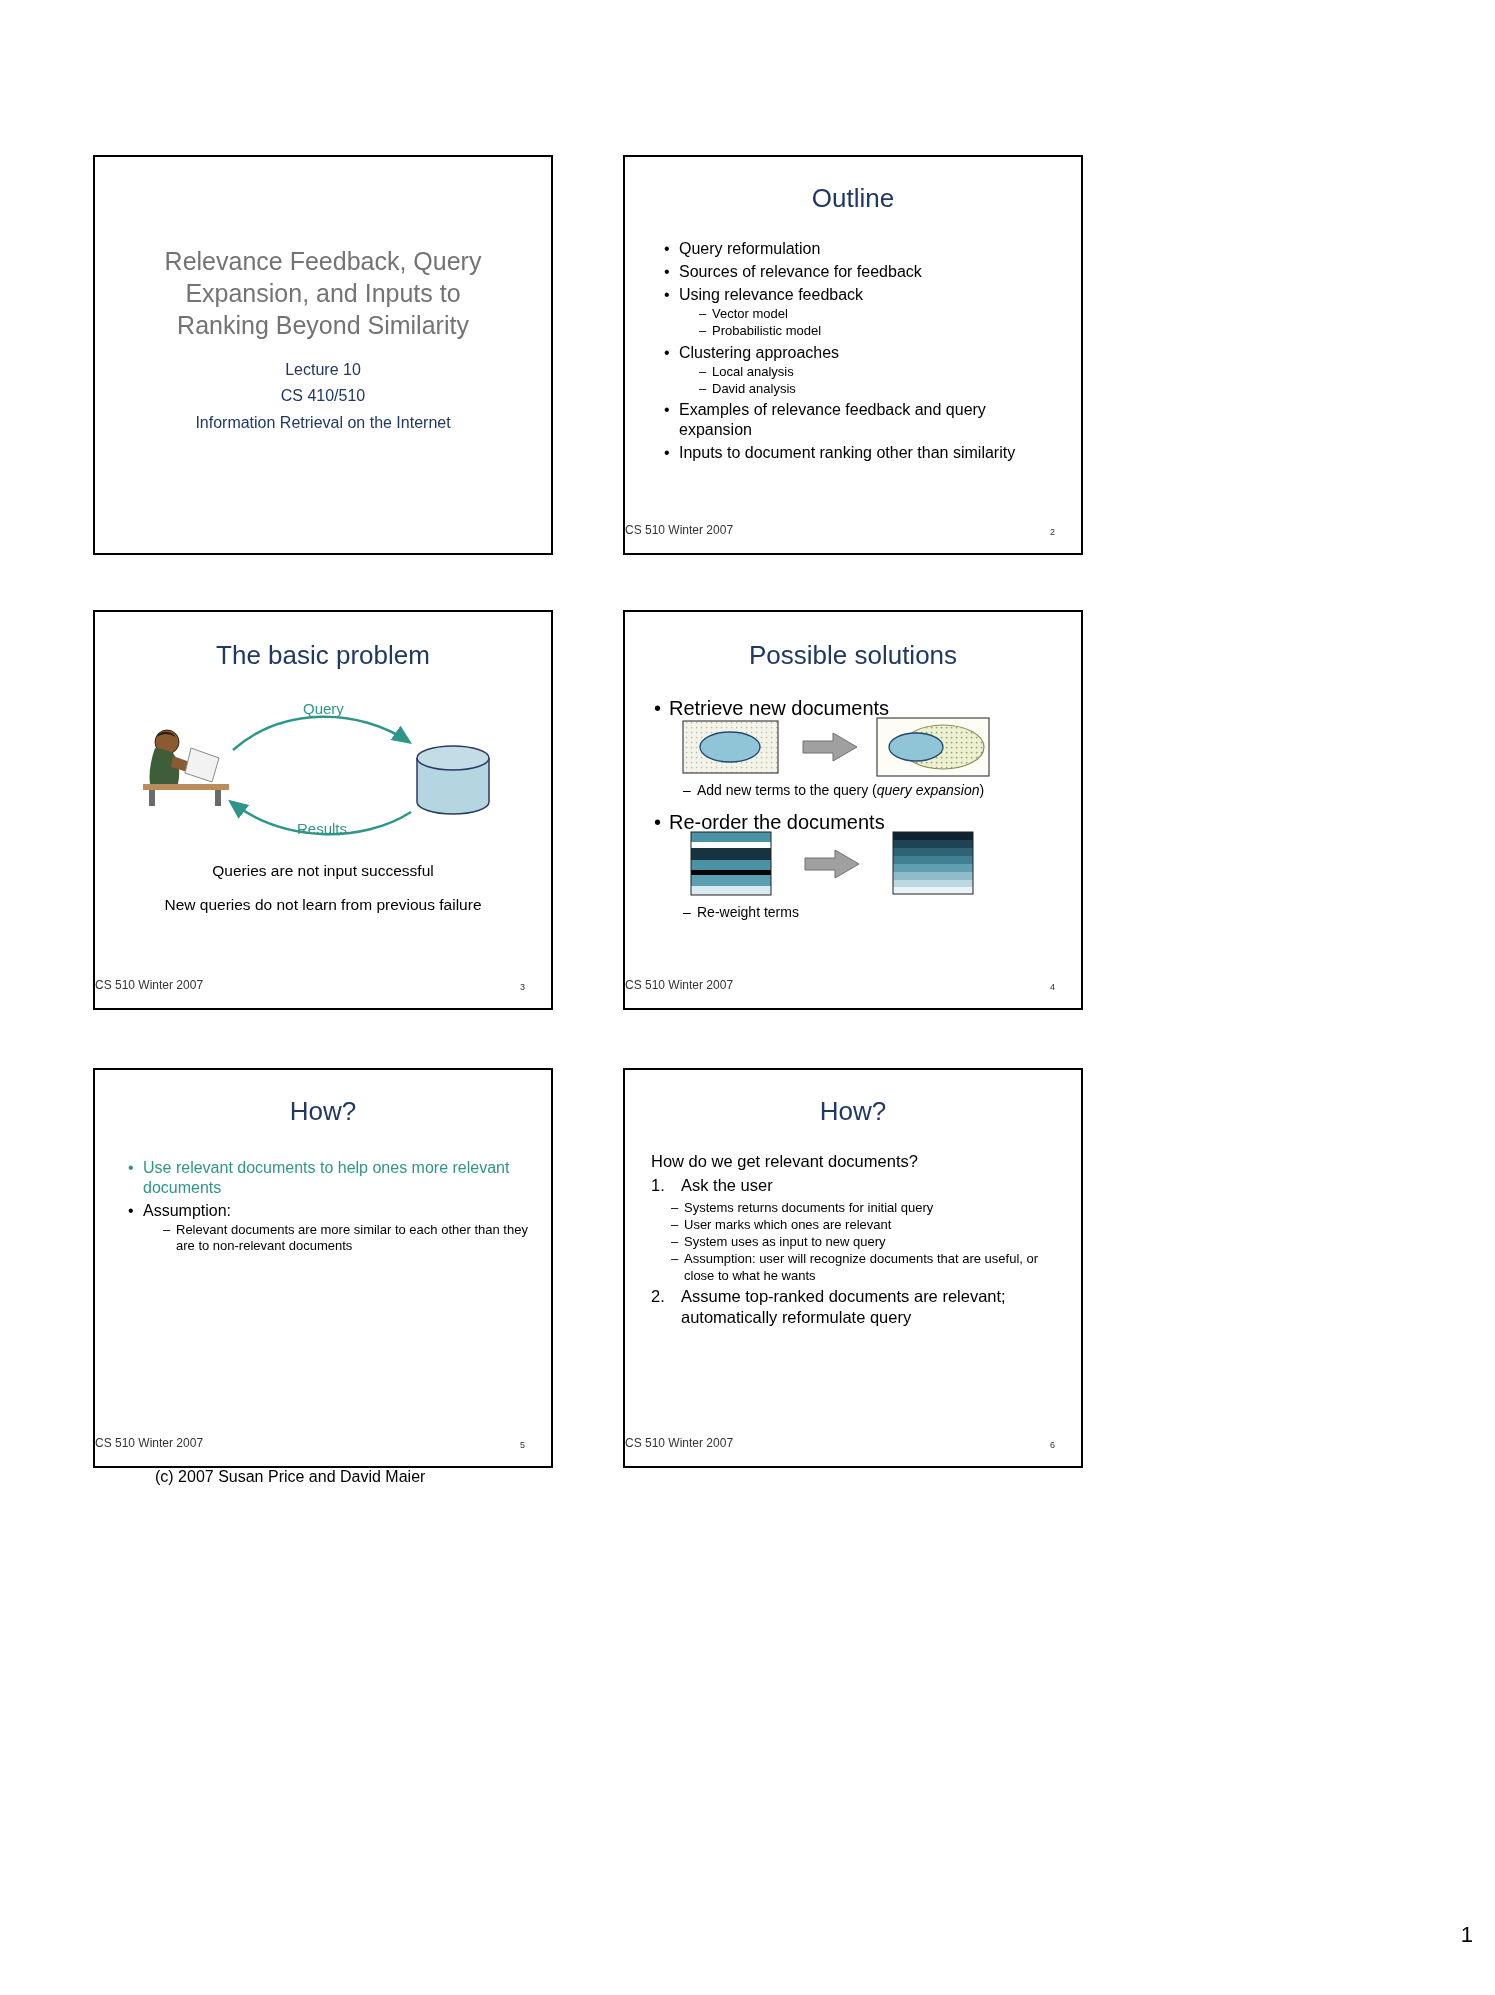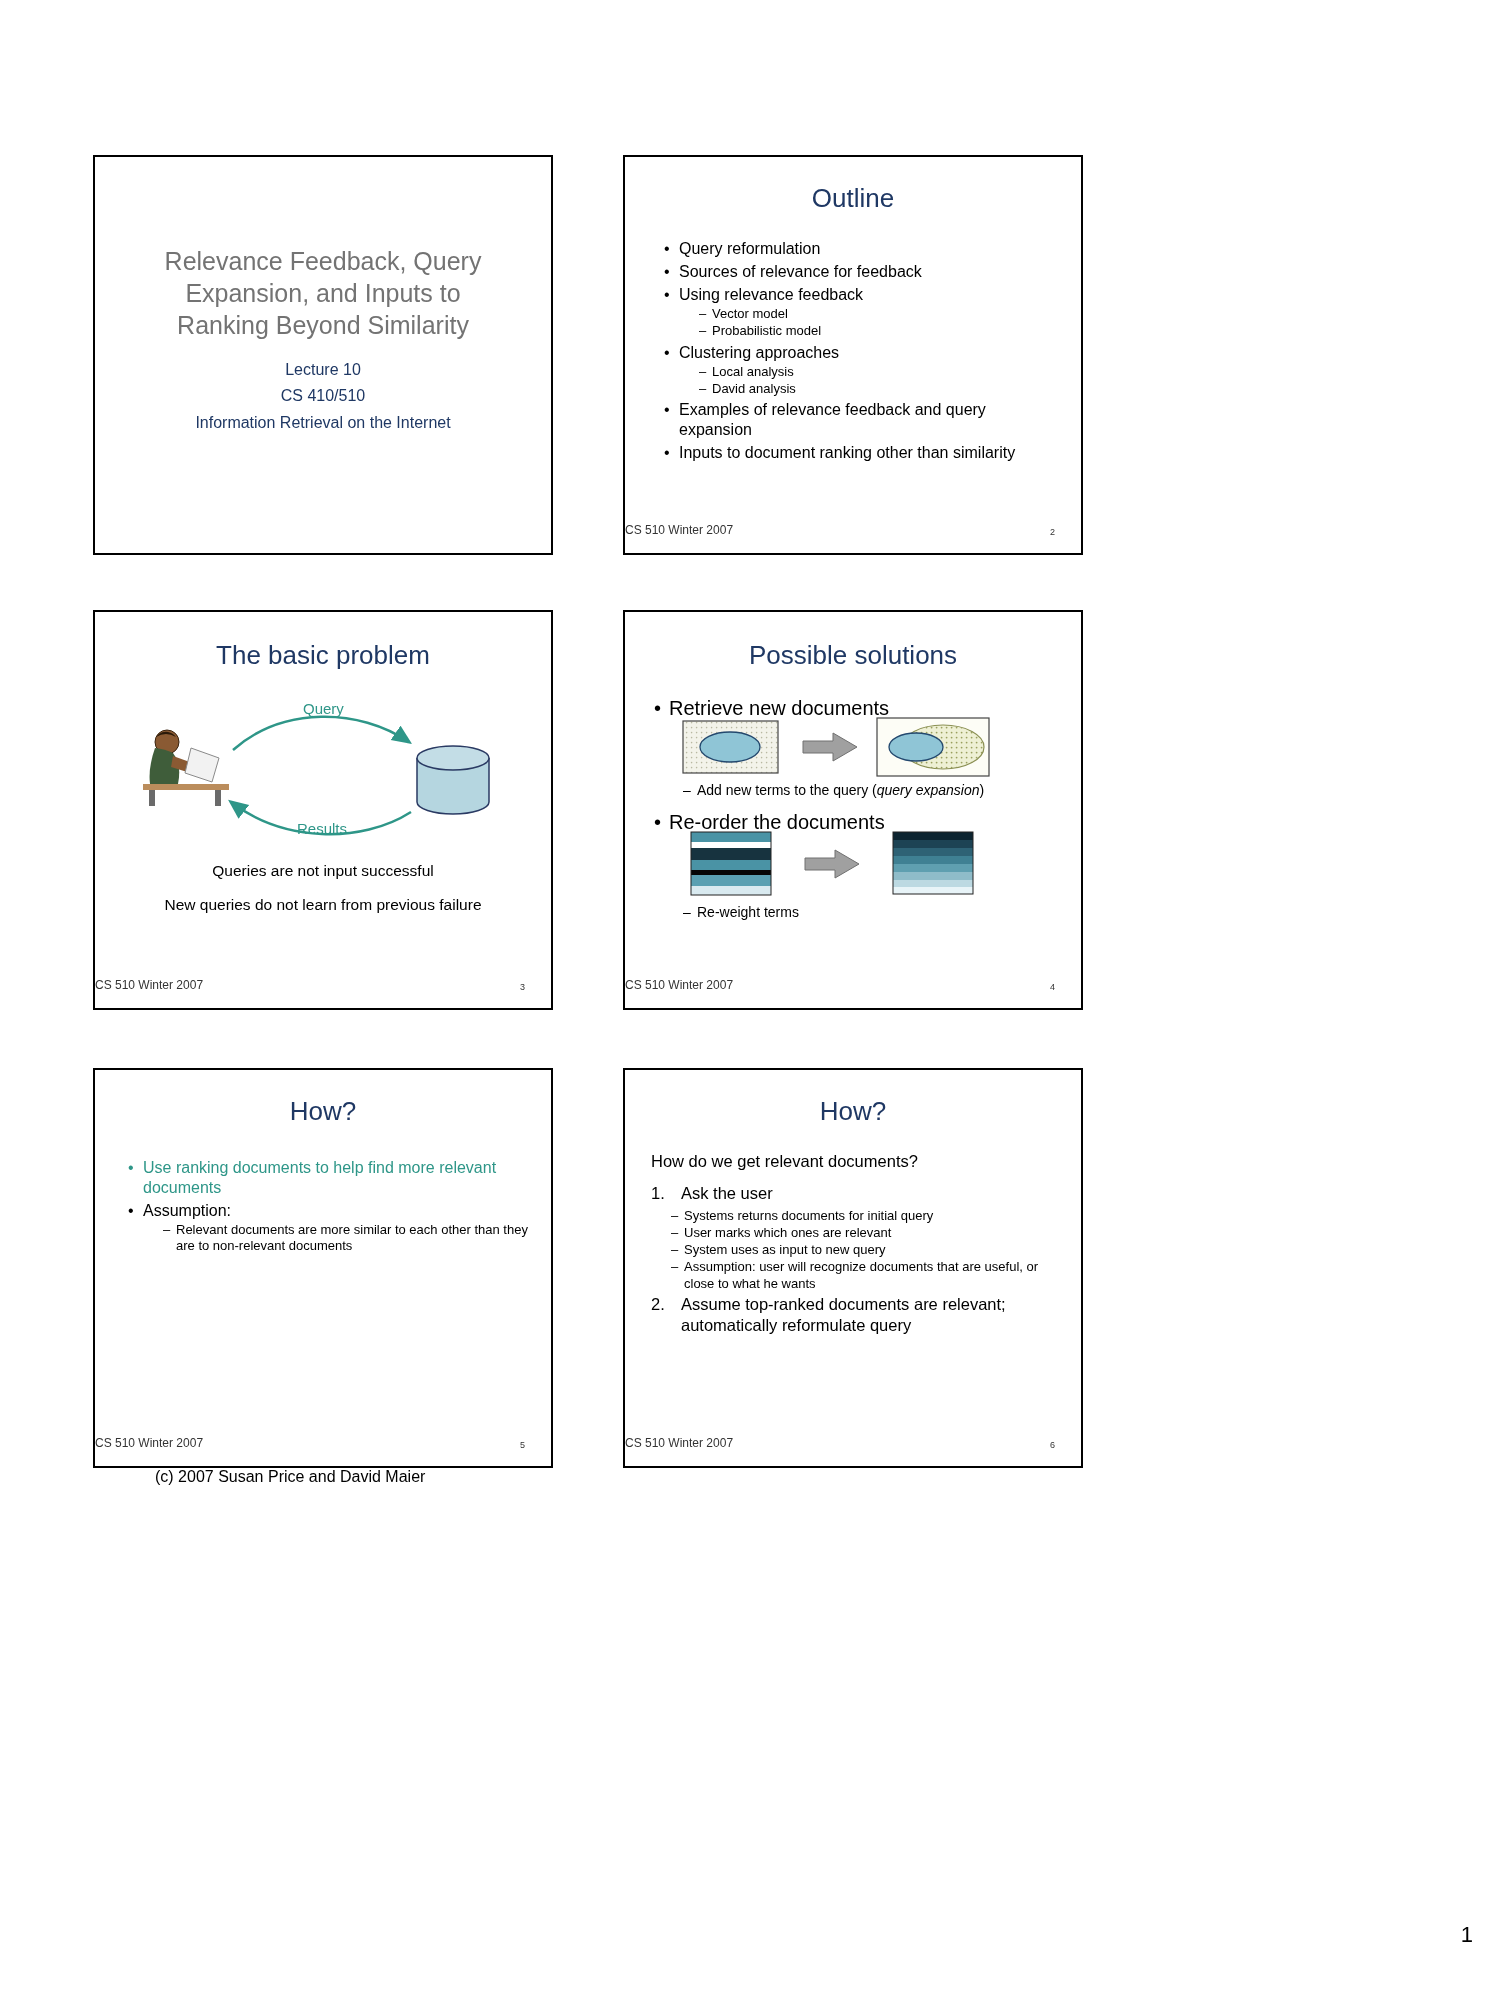--- a/index.html
+++ b/index.html
@@ -76,21 +76,21 @@
   .s5 .stitle { top:26px; }
   .s5-list { position:absolute; top:88px; left:30px; right:20px; }
   .s5-list > li { margin-bottom:9px; }
   .teal { color:#2e9688; }
   .s5-sub { margin-left:8px; margin-top:2px; }
   .s5-sub > li { font-size:13.5px; }
 
   
   .s6 .stitle { top:26px; }
   .s6-body { position:absolute; top:82px; left:26px; right:16px; }
-  .s6-intro { font-size:16.5px; margin-bottom:12px; }
+  .s6-intro { font-size:16.5px; margin-bottom:4px; }
   .s6-item { display:flex; font-size:16.5px; line-height:1.25; margin-bottom:4px; }
   .s6-num { width:30px; flex:0 0 30px; }
   .s6-subs { margin-left:34px; margin-bottom:6px; }
   .s6-subs > li { font-size:13.5px; padding-left:18px; margin-bottom:2px; }
 
   
   .copyright { position:absolute; left:155px; top:1468px; font-size:16px; }
   .page-num { position:absolute; right:22px; top:1922px; font-size:22px; }
 </style>
 </head>
@@ -227,21 +227,21 @@
 
   <div class="dashline s4-sub2"><span>Re-weight terms</span></div>
 
   <div class="sfooter-course">CS 510 Winter 2007</div>
   <div class="sfooter-num">4</div>
 </div>
 
 <div class="slide s5">
   <div class="stitle">How?</div>
   <ul class="l1 s5-list">
-    <li class="teal"><span>Use ranking documents to help find more relevant documents</span></li>
+    <li class="teal"><span>Use relevant documents to help ones more relevant documents</span></li>
     <li>
       <span>Assumption:</span>
       <ul class="l2 s5-sub">
         <li><span>Relevant documents are more similar to each other than they are to non-relevant documents</span></li>
       </ul>
     </li>
   </ul>
   <div class="sfooter-course">CS 510 Winter 2007</div>
   <div class="sfooter-num">5</div>
 </div>

